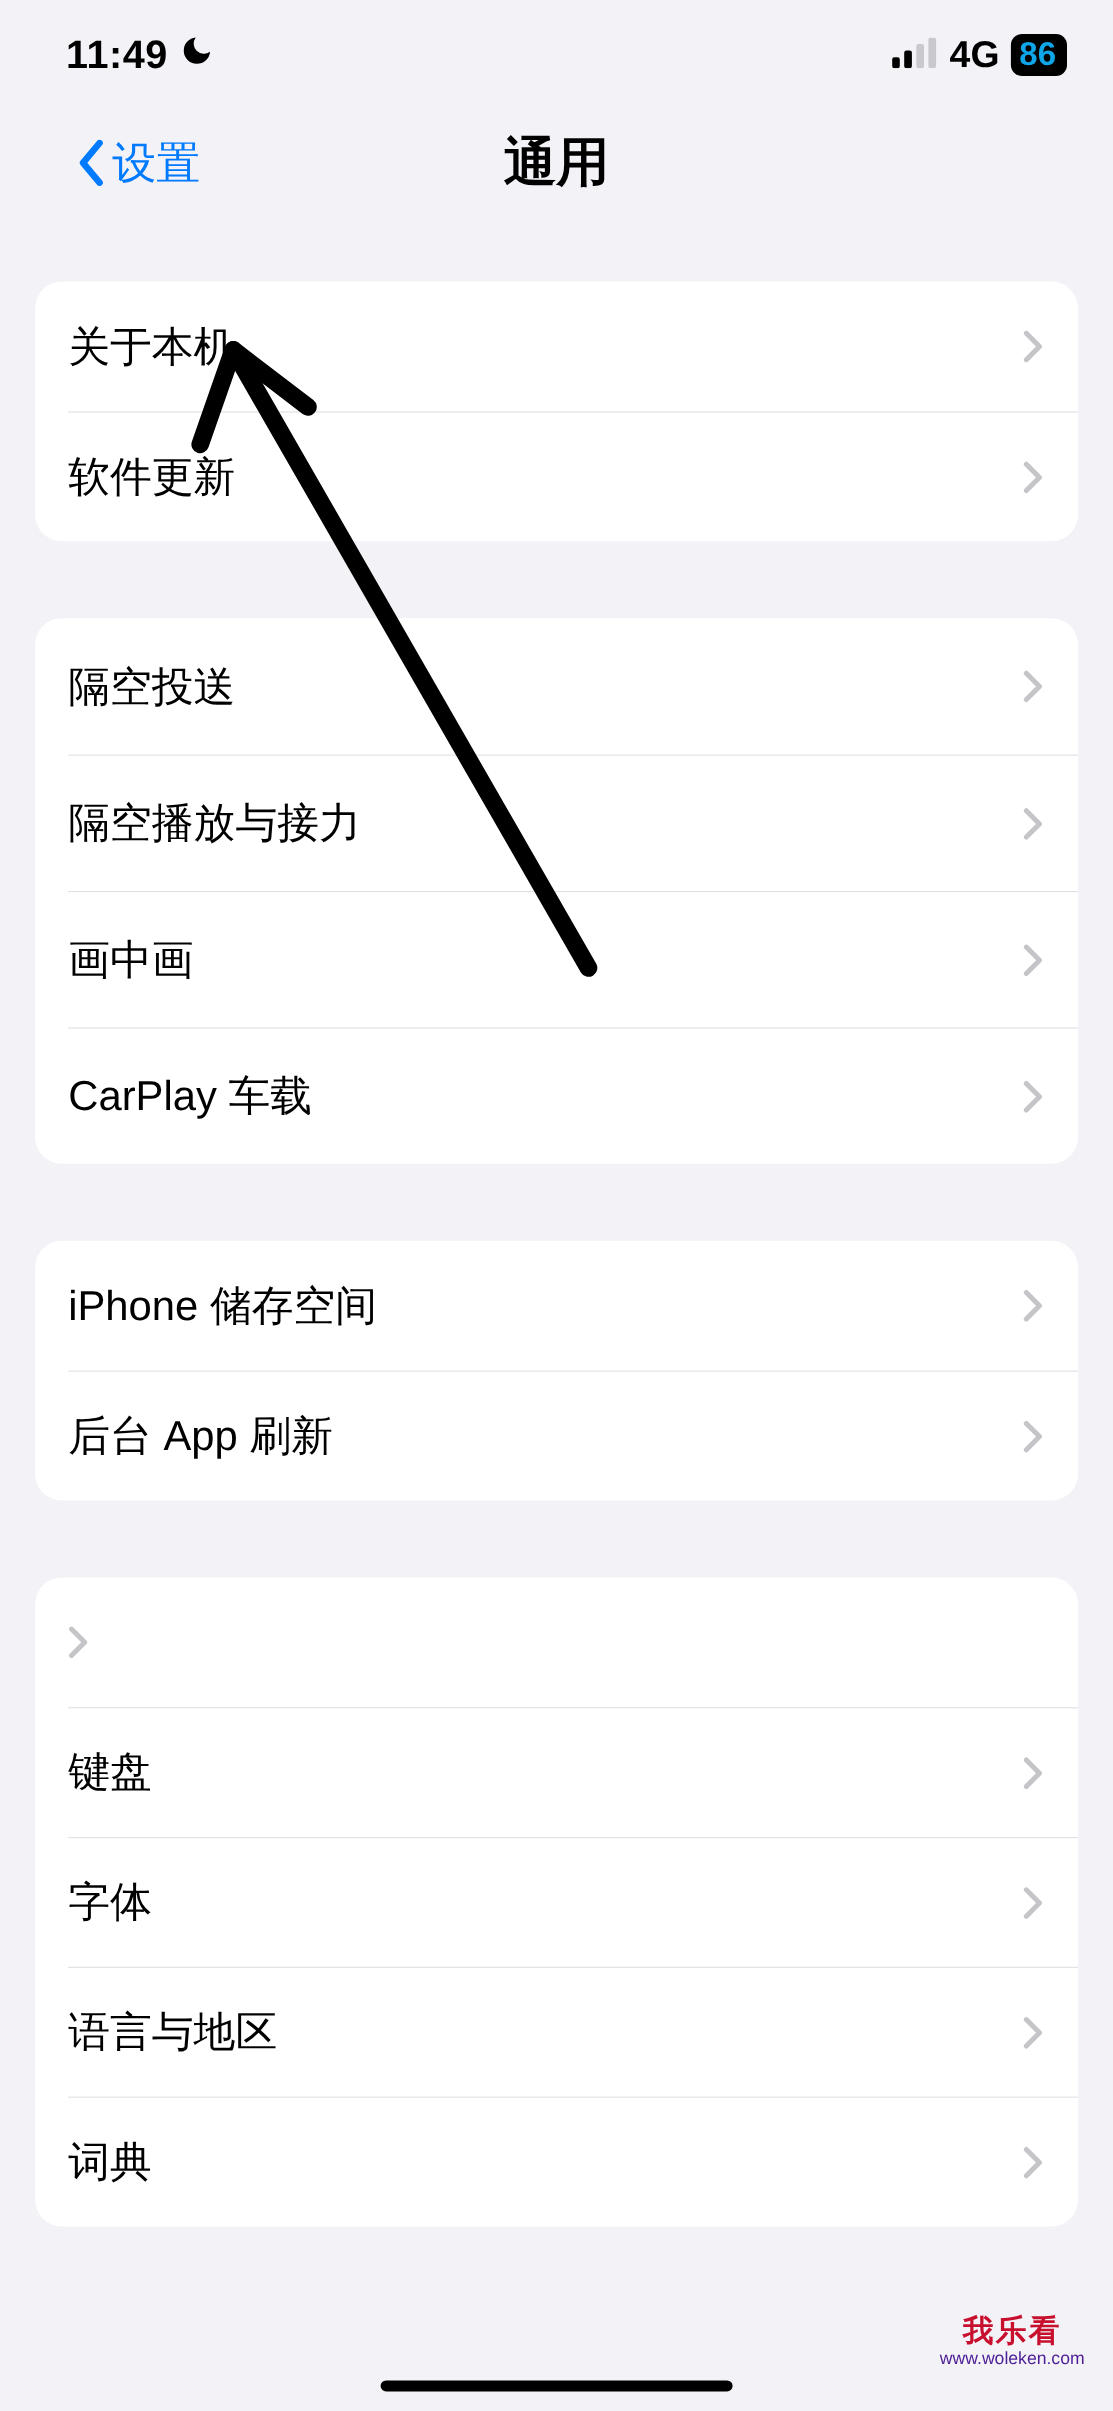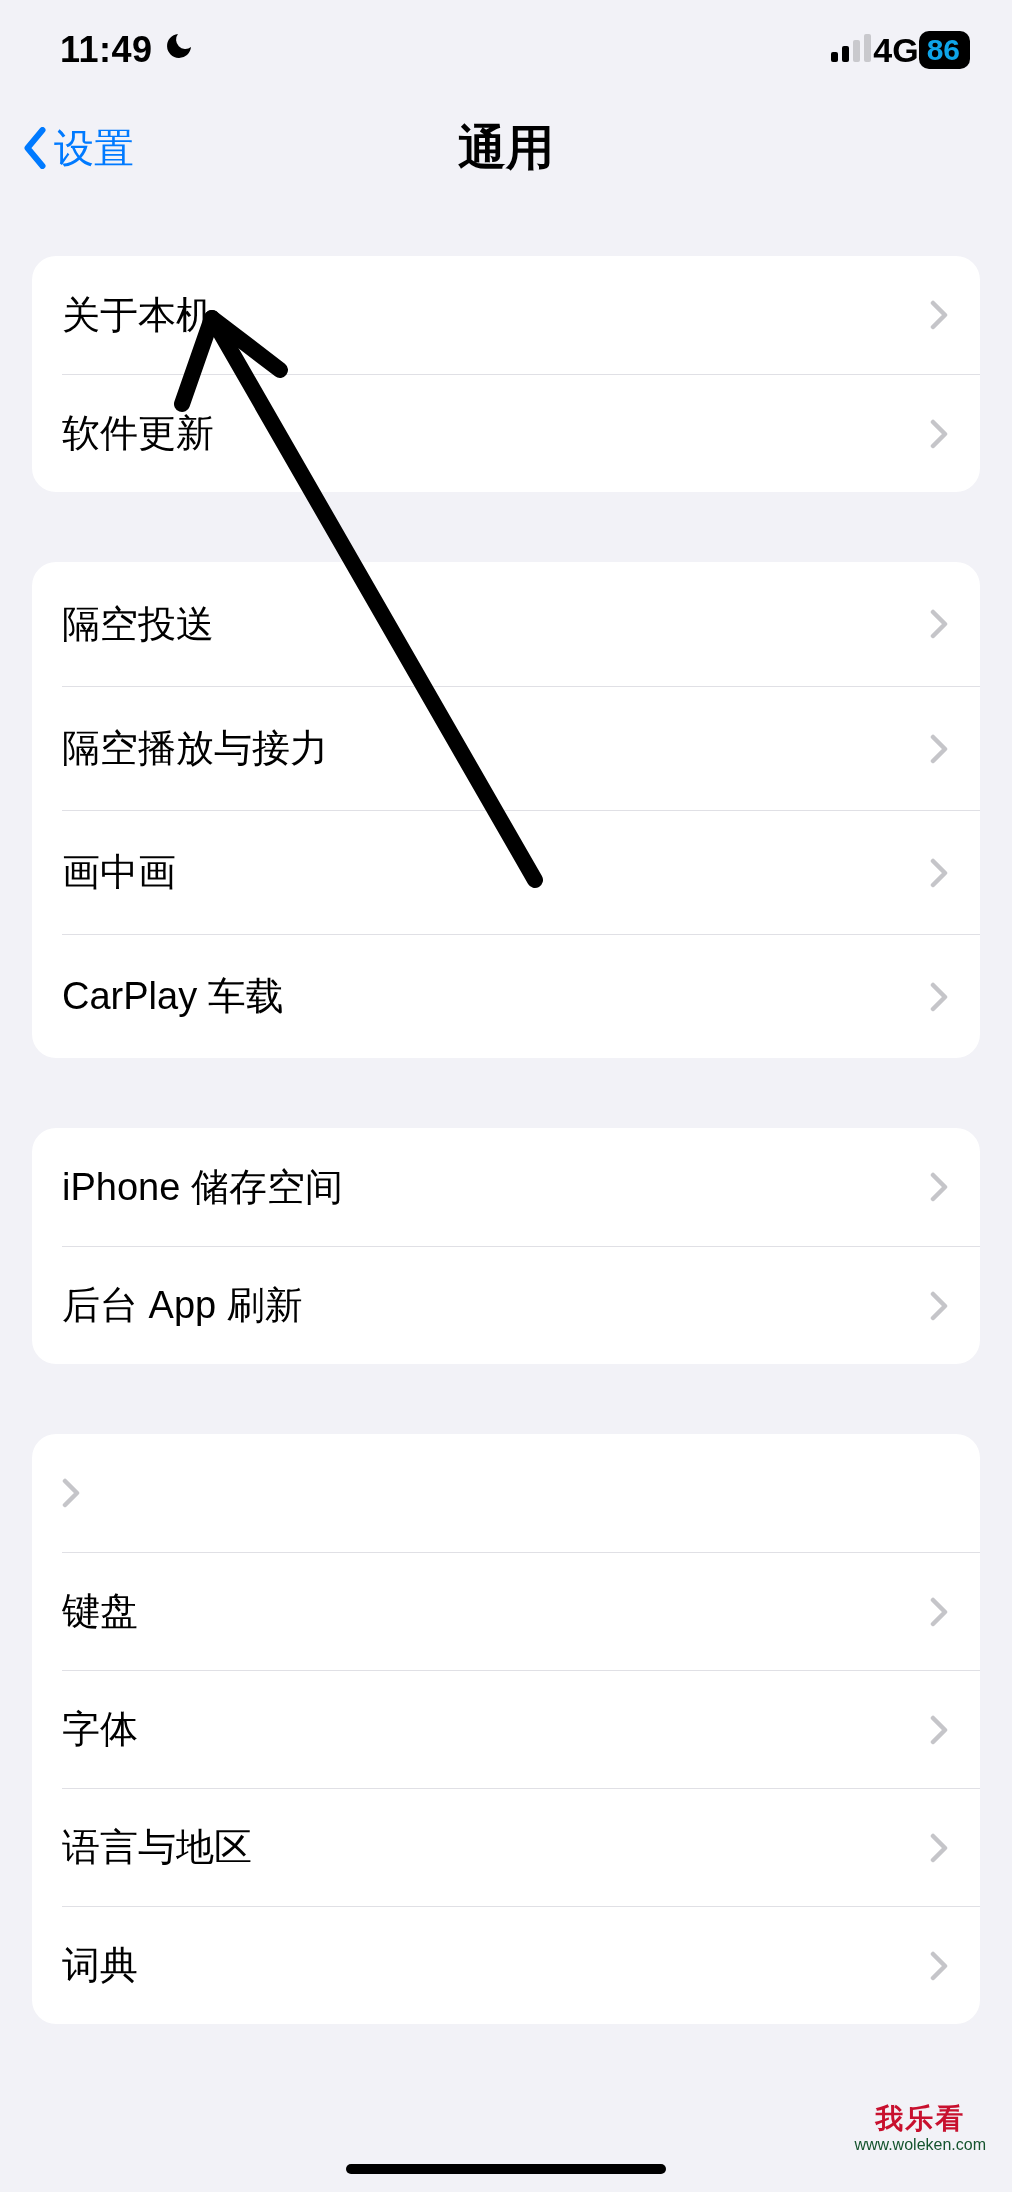--- a/index.html
+++ b/index.html
@@ -17,21 +17,21 @@
     height: 100px;
     display: flex;
     align-items: center;
     justify-content: space-between;
     padding: 0 42px 0 60px;
     font-size: 36px;
     font-weight: 600;
   }
   .status-left { display: flex; align-items: center; gap: 10px; }
   .status-time { letter-spacing: 0.5px; }
-  .status-right { display: flex; align-items: center; }
+  .status-right { display: flex; align-items: center; gap: 10px; }
   .cell-label { font-size: 34px; font-weight: 600; }
   .battery-badge {
     background: #000;
     color: #0ea5e9;
     border-radius: 10px;
     font-size: 30px;
     font-weight: 700;
     padding: 2px 10px 2px 8px;
     display: flex;
     align-items: center;
@@ -45,20 +45,21 @@
     align-items: center;
   }
   .back-btn {
     display: flex;
     align-items: center;
     gap: 6px;
     color: #007aff;
     font-size: 40px;
     padding-left: 22px;
     cursor: pointer;
+    margin-left: 48px;
   }
   .back-btn svg { display: block; }
   .nav-title {
     position: absolute;
     left: 0; right: 0;
     text-align: center;
     font-size: 48px;
     font-weight: 600;
     pointer-events: none;
   }
@@ -119,21 +120,21 @@
   }
   .watermark .wm-main {
     font-size: 28px;
     font-weight: 800;
     letter-spacing: 2px;
     color: #c8102e;
     font-family: Liberation Mono, monospace;
   }
   .watermark .wm-sub {
     font-size: 16px;
-    color: #14532d;
+    color: #4c1d95;
     margin-top: -2px;
   }
 </style>
 </head>
 <body>
 
 <div class="status-bar">
   <div class="status-left">
     <span class="status-time">11:49</span>
     <span>

